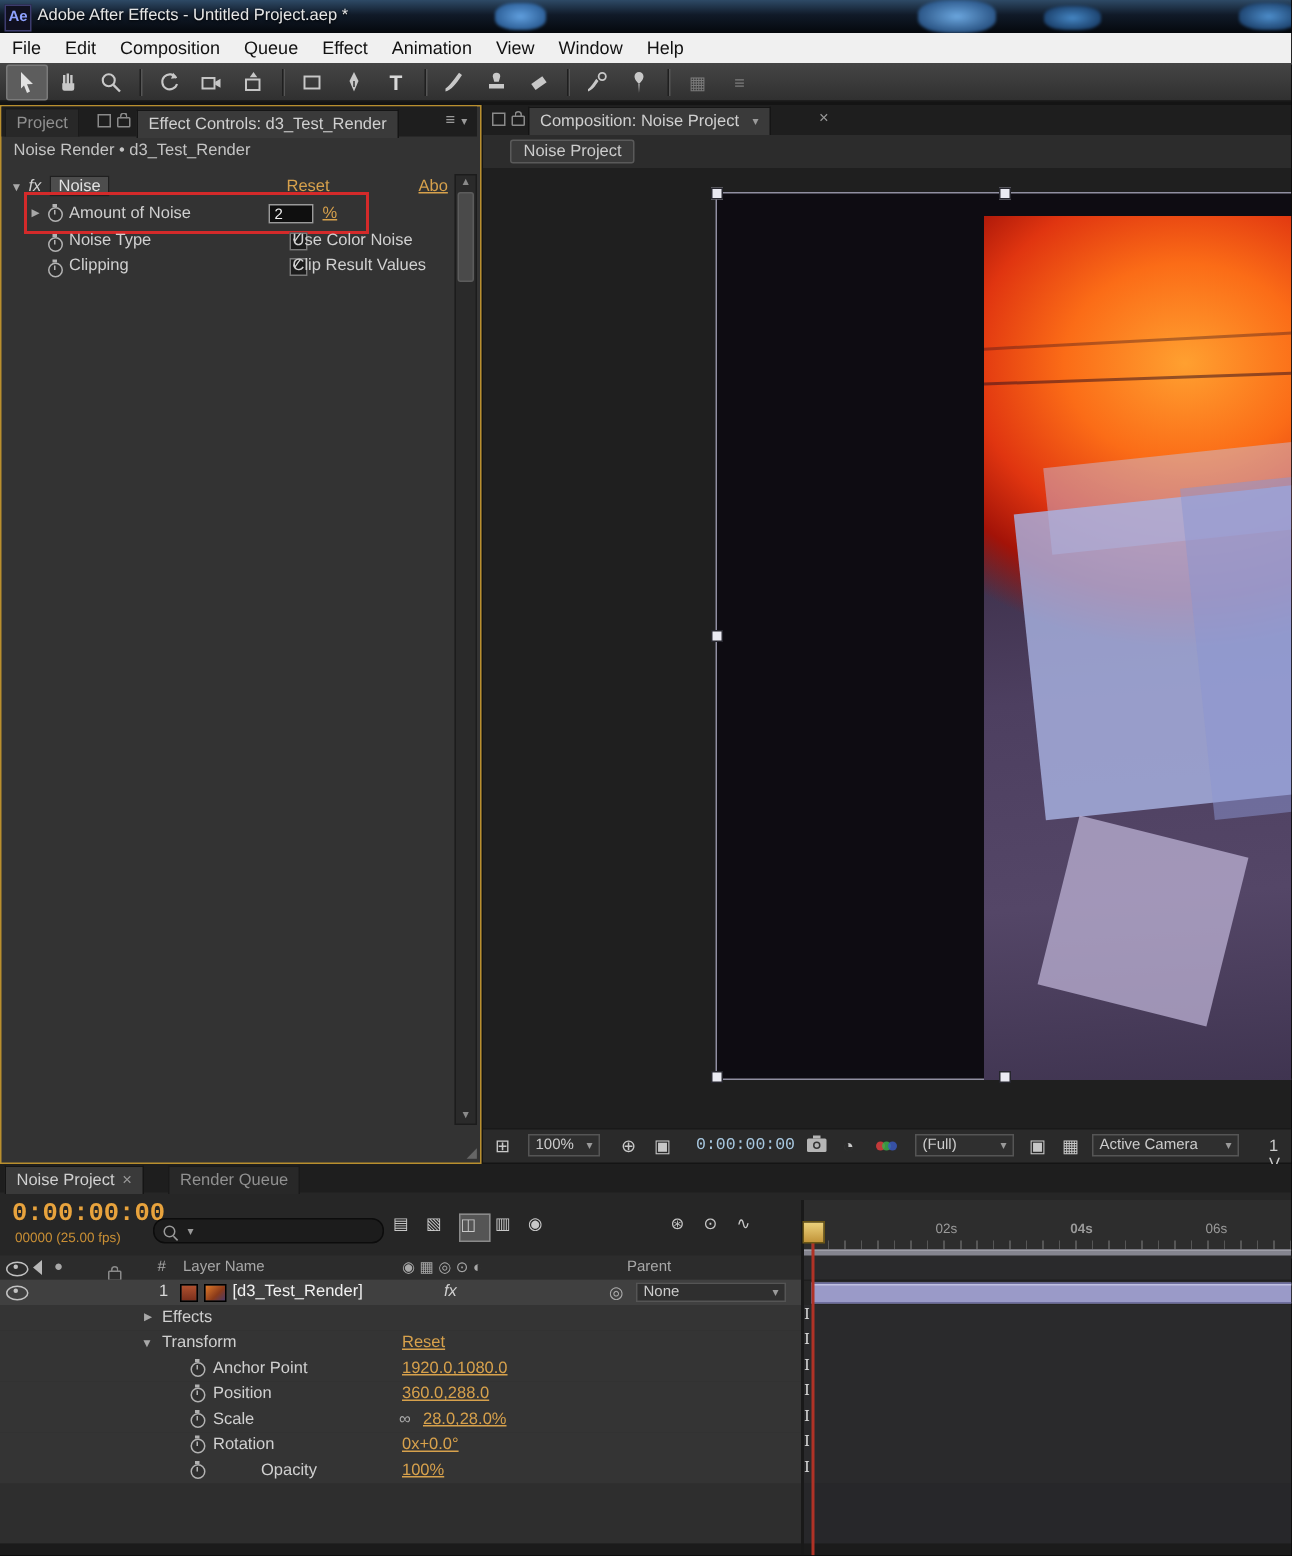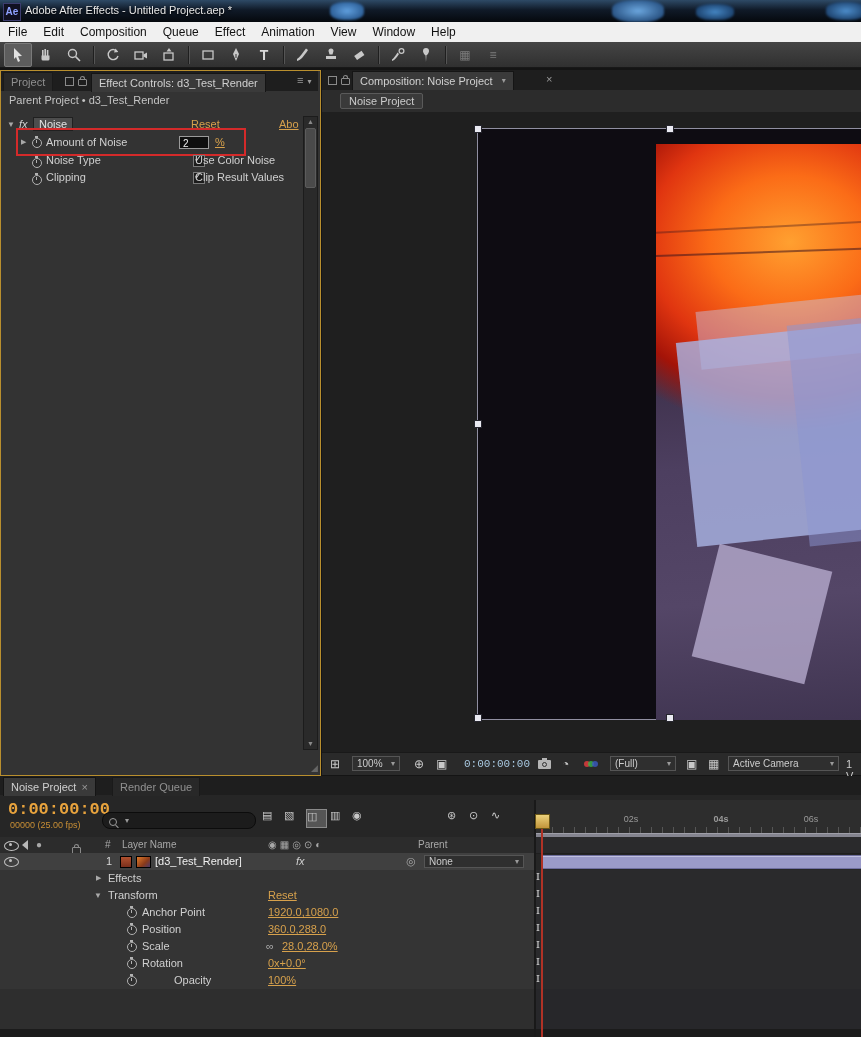--- a/index.html
+++ b/index.html
@@ -175,21 +175,21 @@
 
     <div class="ab tabs-row" style="left:0;top:0;width:317px;height:20px;">
       <span class="ab tab off" style="left:2px;top:1px;">Project</span>
       <span class="ab" style="left:64px;top:5px;">
         <span class="mini-sq"></span><span class="mini-lock"></span>
       </span>
       <span class="ab tab on" style="left:90px;top:2px;">Effect Controls: d3_Test_Render</span>
       <span class="ab" style="left:296px;top:3px;color:#9a9a9a;">≡<span class="car">▾</span></span>
     </div>
 
-    <div class="ab nosel" style="left:8px;top:23px;color:#c4c4c4;">Parent Project • d3_Test_Render</div>
+    <div class="ab nosel" style="left:8px;top:23px;color:#c4c4c4;">Noise Render • d3_Test_Render</div>
 
     <div class="ab" style="left:0;top:46px;width:300px;height:16px;">
       <span class="ab twirl" style="left:6px;top:3px;">▼</span>
       <span class="ab" style="left:18px;top:1px;font-style:italic;color:#d0d0d0;">fx</span>
       <span class="ab" style="left:32px;top:0;background:#4d4d4d;border:1px solid #202020;padding:0 5px;color:#e2e2e2;">Noise</span>
       <span class="ab link" style="left:190px;top:1px;">Reset</span>
       <span class="ab link" style="left:278px;top:1px;">Abo</span>
     </div>
 
     <div class="ab" style="left:0;top:64px;width:300px;height:17px;">
@@ -281,21 +281,21 @@
         <span class="ab" style="left:0;top:0;width:6px;height:6px;border-radius:50%;background:#c23a3a;"></span>
         <span class="ab" style="left:4px;top:0;width:6px;height:6px;border-radius:50%;background:#3ab24a;opacity:.8;"></span>
         <span class="ab" style="left:8px;top:0;width:6px;height:6px;border-radius:50%;background:#3a5ac2;opacity:.8;"></span>
       </span>
       <span class="ab dd" style="left:288px;top:3px;width:66px;height:15px;">
         <span>(Full)</span>
           <span class="car">▾</span>
       </span>
       <span class="ab icon-btn" style="left:364px;top:4px;font-size:12px;">▣</span>
       <span class="ab icon-btn" style="left:386px;top:4px;font-size:12px;">▦</span>
-      <span class="ab dd" style="left:406px;top:3px;width:111px;height:15px;">
+      <span class="ab dd" style="left:406px;top:3px;width:98px;height:15px;">
         <span>Active Camera</span>
           <span class="car">▾</span>
       </span>
       <span class="ab" style="left:524px;top:5px;color:#ccc;">1 V</span>
     </div>
   </div>
 
   <div class="ab" style="left:0;top:776px;width:861px;height:261px;background:#262626;">
 
     <div class="ab tabs-row" style="left:0;top:0;width:861px;height:19px;">

